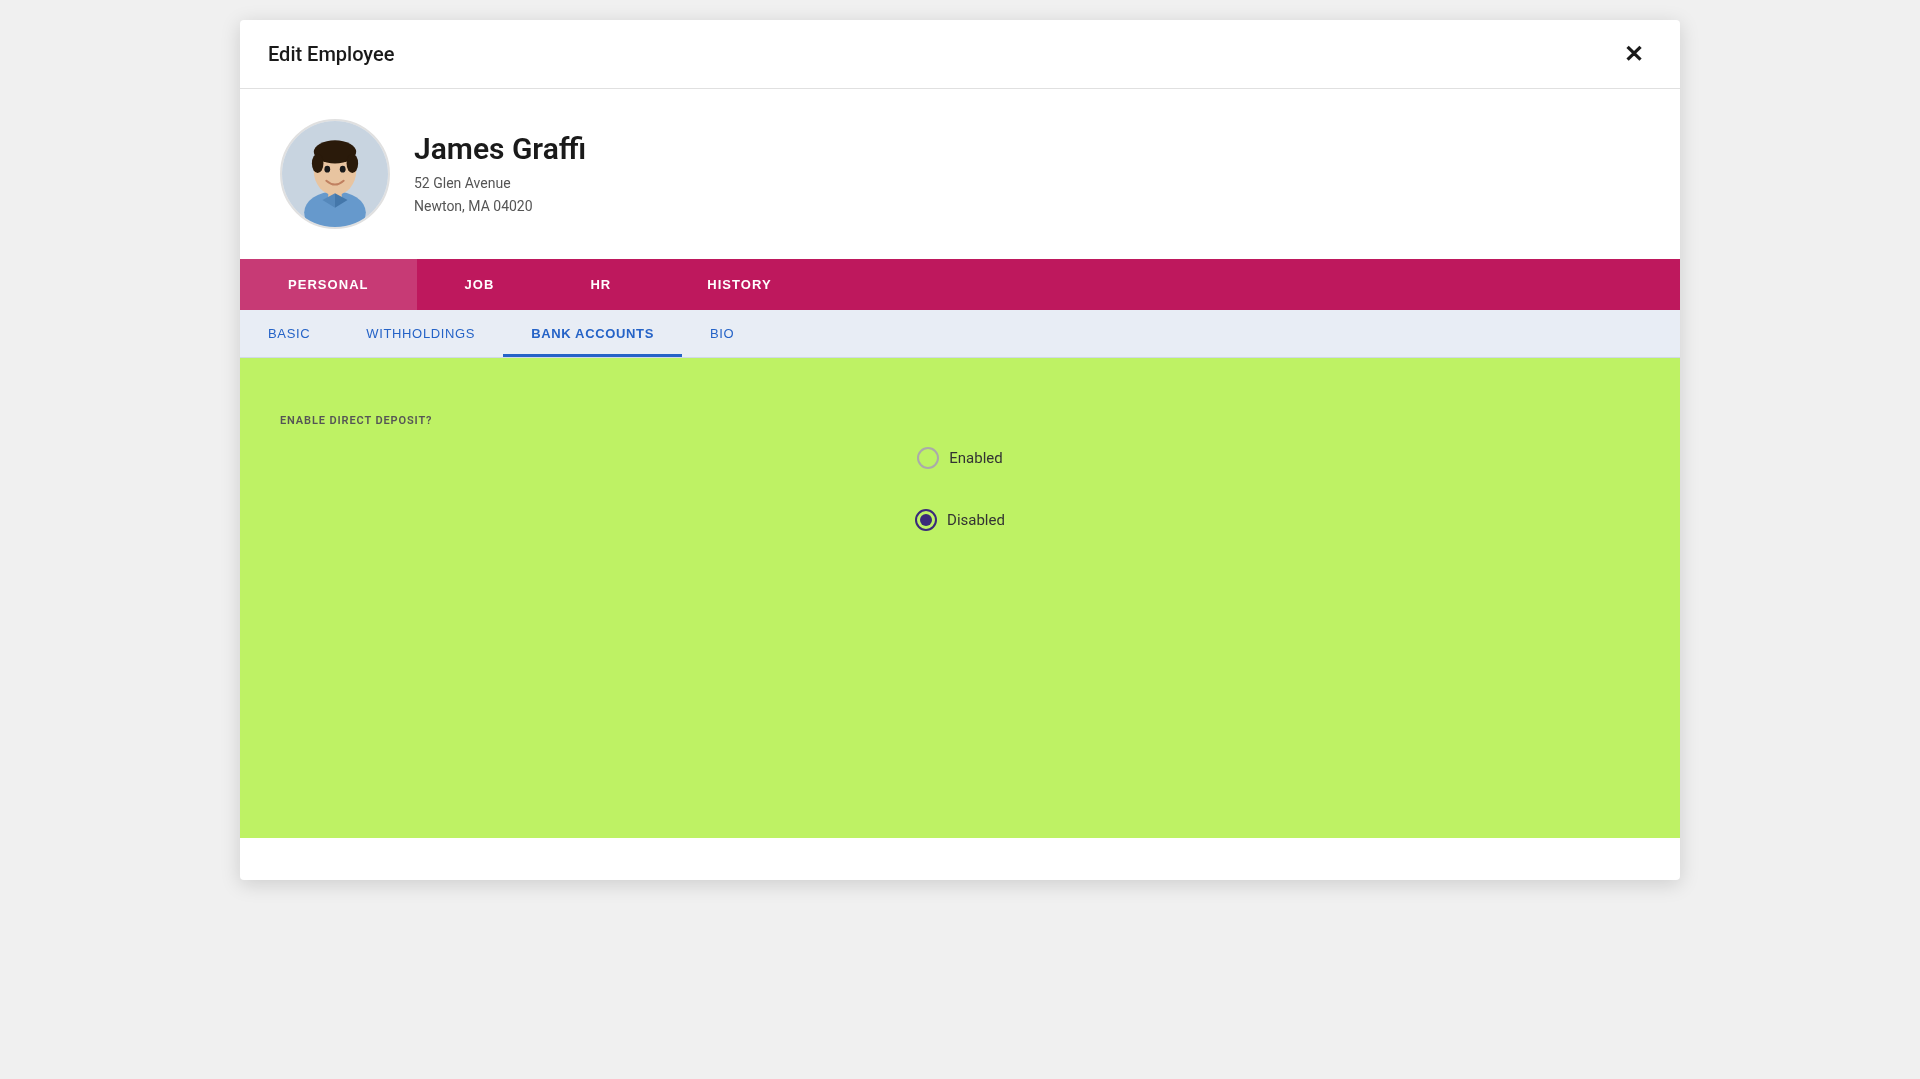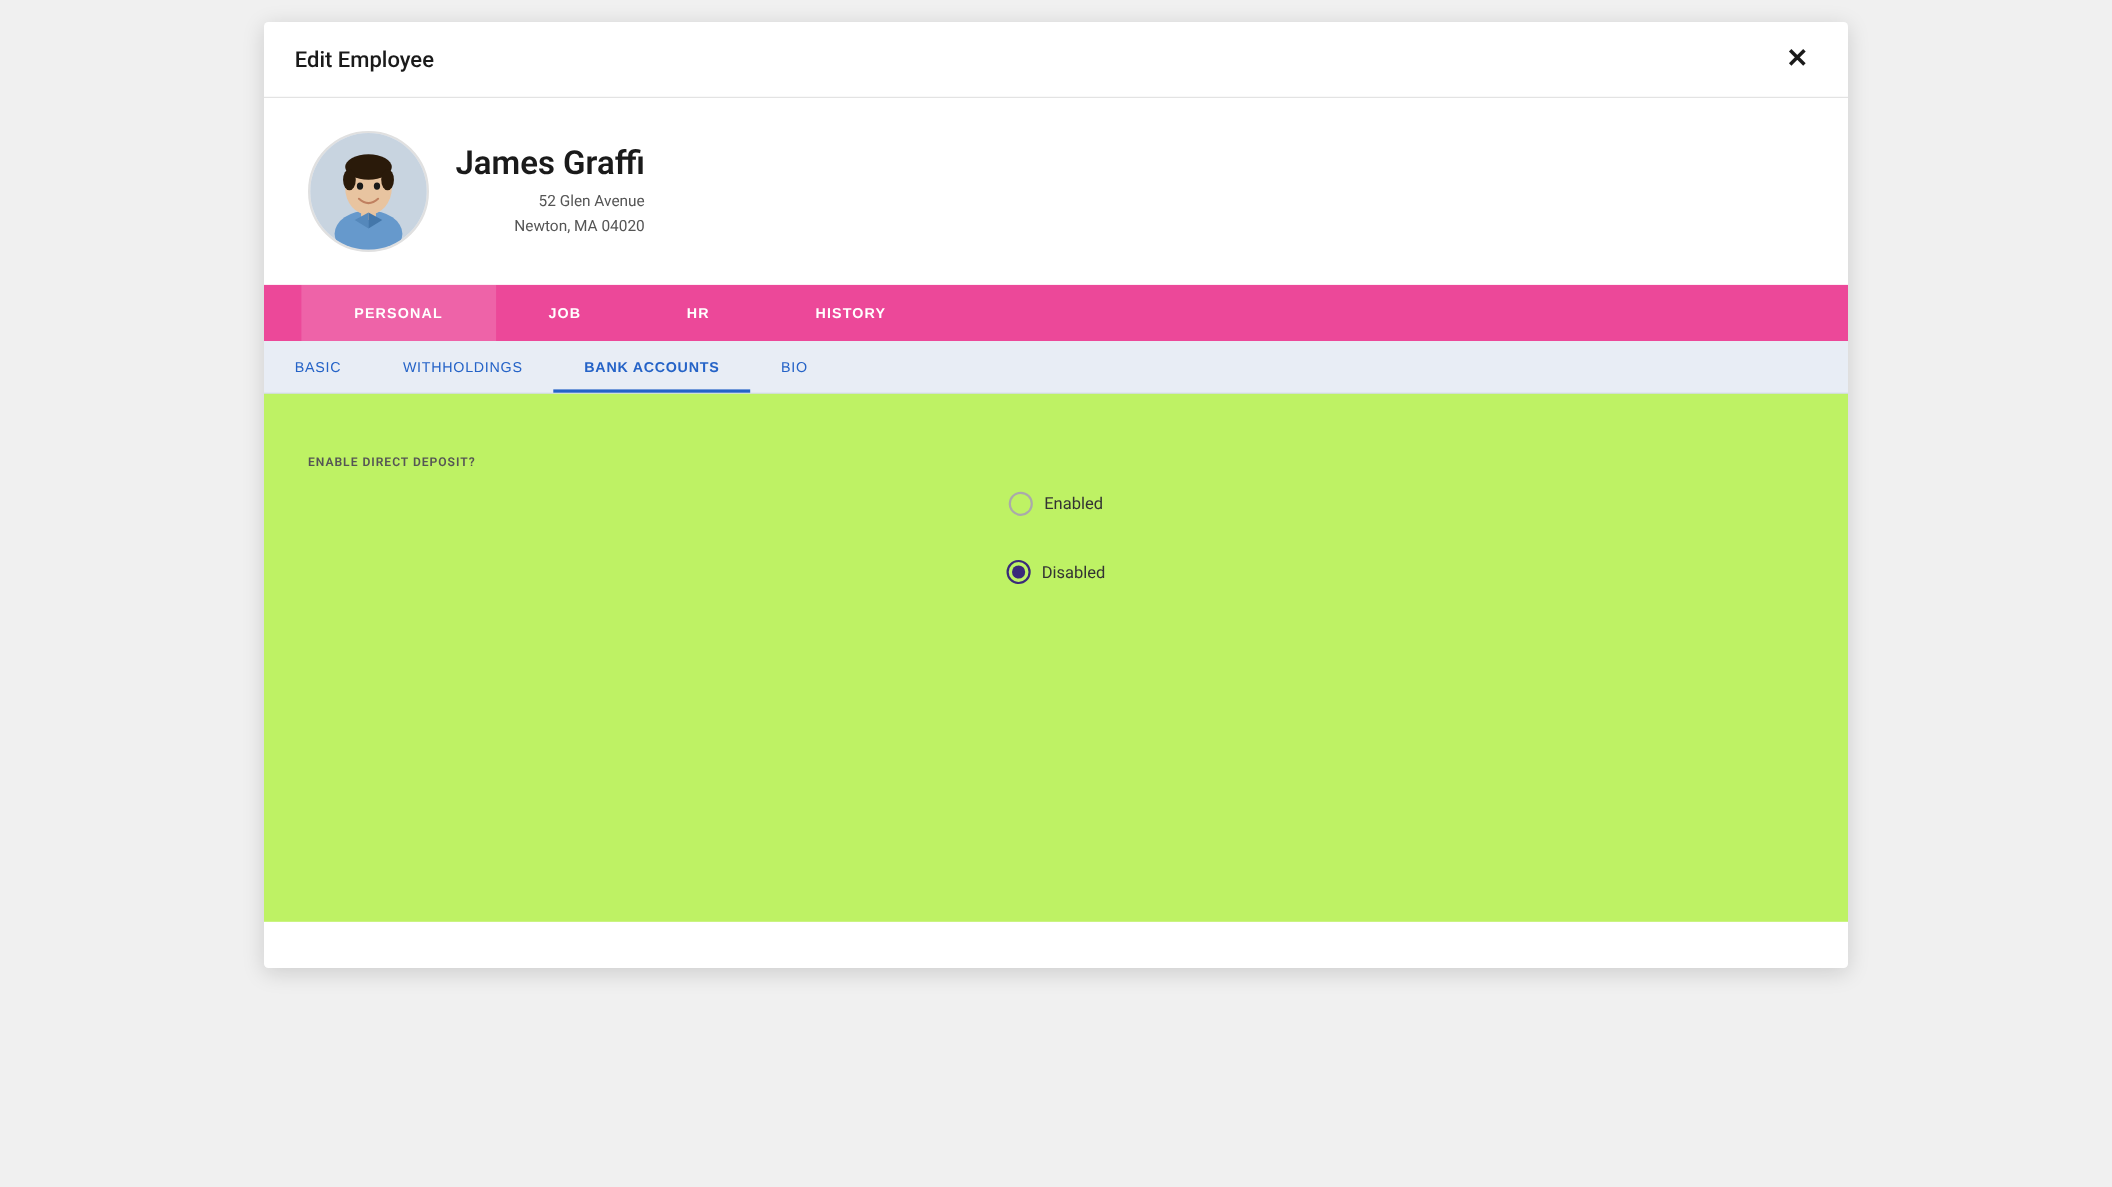--- a/index.html
+++ b/index.html
@@ -76,41 +76,39 @@
     
     .avatar-svg {
       width: 100%;
       height: 100%;
     }
 
     .employee-details {
       display: flex;
       flex-direction: column;
       gap: 6px;
-      text-align: right;
     }
 
     .employee-name {
       font-size: 30px;
       font-weight: 600;
       color: #1a1a1a;
     }
 
     .employee-address {
       font-size: 14px;
       color: #555;
       line-height: 1.6;
     }
 
     
     .primary-tabs {
-      background: #ec4899;
+      background: #be185d;
       display: flex;
       align-items: flex-end;
-      padding-left: 34px;
     }
 
     .primary-tab {
       flex: 0 0 auto;
       padding: 18px 48px;
       color: #ffffff;
       font-size: 13px;
       font-weight: 600;
       letter-spacing: 0.08em;
       cursor: pointer;

